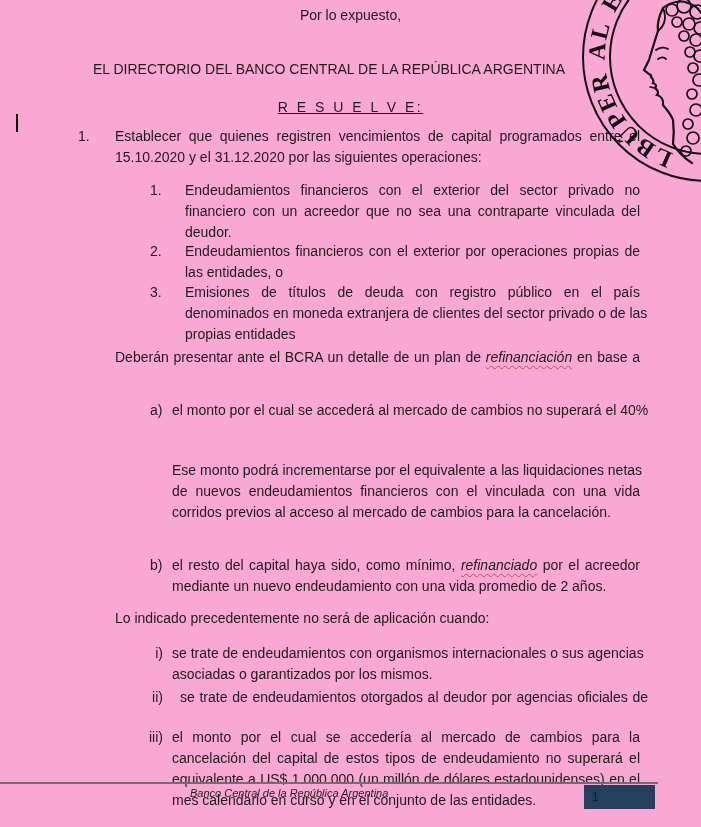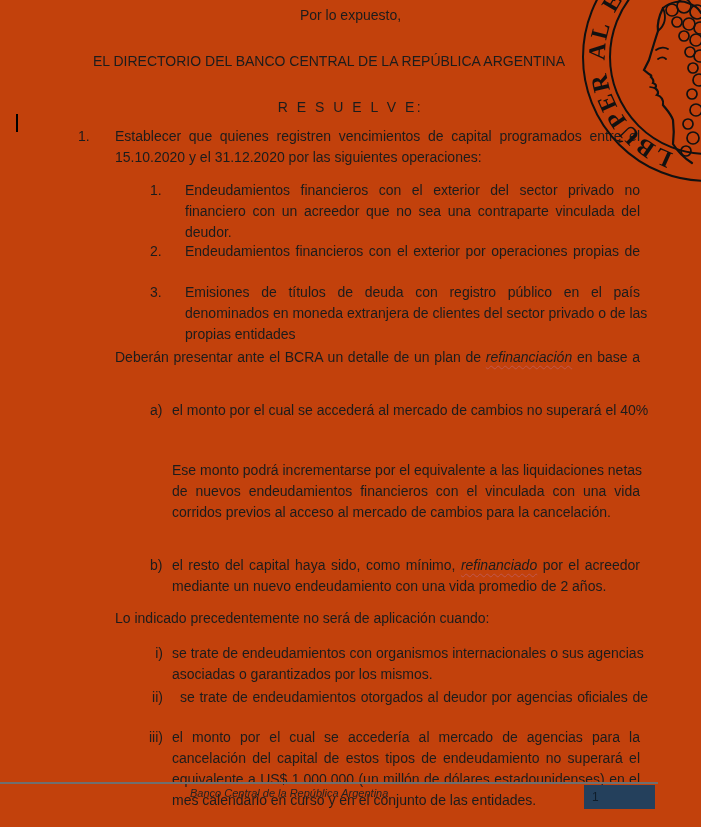--- a/index.html
+++ b/index.html
@@ -1,25 +1,25 @@
 <!DOCTYPE html>
 <html style="--text: #1c1c1c; --squig: #c0564e; --boxbg: #24405c; --rule: #6f6f6f;"><head>
 <meta charset="utf-8">
 <style>
   :root{
     --text:#1c1c1c; --squig:#c0564e; --boxbg:#24405c; --rule:#6f6f6f;
   }
   html,body{margin:0;padding:0;background:#ffffff;}
   .page{
-    position:relative;width:701px;height:827px;background:#c2410c;overflow:hidden;
+    position:relative;width:701px;height:827px;background:#f9a8d4;overflow:hidden;
     font-family:"Liberation Sans",sans-serif;font-size:14px;color:var(--text);
   }
   .blk{position:absolute;}
   .center{text-align:center;line-height:21px;}
-  .resolve{letter-spacing:2.5px;}
+  .resolve{letter-spacing:2.5px;text-decoration:underline;}
   .tline{height:21px;line-height:21px;white-space:nowrap;text-align:justify;text-align-last:justify;}
   .tline.tlast{text-align-last:left;}
   .marker{position:absolute;height:21px;line-height:21px;}
   .marker.rnum{text-align:right;}
   .misspell{
     text-decoration:underline;text-decoration-style:wavy;
     text-decoration-color:var(--squig);text-decoration-thickness:1px;text-underline-offset:3px;font-style:italic;
   }
   .caret{position:absolute;left:16px;top:114px;width:1.5px;height:18px;background:#000;}
   .rule{position:absolute;left:0;top:782px;width:658px;height:1.5px;background:var(--rule);z-index:3;}
@@ -33,40 +33,41 @@
 </style>
 </head>
 <body>
 
 <div class="page">
 
   <div class="caret"></div>
 
   <div class="blk center" style="top:5px;left:0;width:701px">Por lo expuesto,</div>
 
-  <div class="blk center" style="top:51px;left:0;width:658px">EL DIRECTORIO DEL BANCO CENTRAL DE LA REPÚBLICA ARGENTINA</div>
+  <div class="blk center" style="top:59px;left:0;width:658px">EL DIRECTORIO DEL BANCO CENTRAL DE LA REPÚBLICA ARGENTINA</div>
 
   <div class="blk center resolve" style="top:97px;left:0;width:701px">R E S U E L V E:</div>
 
   <div class="marker" style="top:126px;left:78px">1.</div>
   <div class="blk" style="top:126px;left:115px;width:525px">
       <div class="tline">Establecer que quienes registren vencimientos de capital programados entre el</div>
       <div class="tline tlast">15.10.2020 y el 31.12.2020 por las siguientes operaciones:</div>
     </div>
 
   <div class="marker" style="top:180px;left:150px">1.</div>
   <div class="blk" style="top:180px;left:185px;width:455px">
       <div class="tline">Endeudamientos financieros con el exterior del sector privado no</div>
       <div class="tline">financiero con un acreedor que no sea una contraparte vinculada del</div>
       <div class="tline tlast">deudor.</div>
     </div>
 
   <div class="marker" style="top:241px;left:150px">2.</div>
   <div class="blk" style="top:241px;left:185px;width:455px">
       <div class="tline">Endeudamientos financieros con el exterior por operaciones propias de</div>
+      <div class="tline tlast">las entidades, o</div>
     </div>
 
   <div class="marker" style="top:282px;left:150px">3.</div>
   <div class="blk" style="top:282px;left:185px;width:455px">
       <div class="tline">Emisiones de títulos de deuda con registro público en el país</div>
       <div class="tline">denominados en moneda extranjera de clientes del sector privado o de las</div>
       <div class="tline tlast">propias entidades</div>
     </div>
 
   <div class="blk" style="top:347px;left:115px;width:525px">
@@ -100,21 +101,21 @@
       <div class="tline tlast">asociadas o garantizados por los mismos.</div>
     </div>
 
   <div class="marker rnum" style="top:687px;left:130px;width:33px">ii)</div>
   <div class="blk" style="top:687px;left:180px;width:468px">
       <div class="tline">se trate de endeudamientos otorgados al deudor por agencias oficiales de</div>
     </div>
 
   <div class="marker rnum" style="top:727px;left:130px;width:33px">iii)</div>
   <div class="blk" style="top:727px;left:172px;width:468px">
-      <div class="tline">el monto por el cual se accedería al mercado de agencias para la</div>
+      <div class="tline">el monto por el cual se accedería al mercado de cambios para la</div>
       <div class="tline">cancelación del capital de estos tipos de endeudamiento no superará el</div>
       <div class="tline">equivalente a US$ 1.000.000 (un millón de dólares estadounidenses) en el</div>
       <div class="tline tlast">mes calendario en curso y en el conjunto de las entidades.</div>
     </div>
 
   <div class="rule"></div>
   <div class="footer-text">Banco Central de la República Argentina</div>
   <div class="page-box">
     <span>1</span>
   </div>

